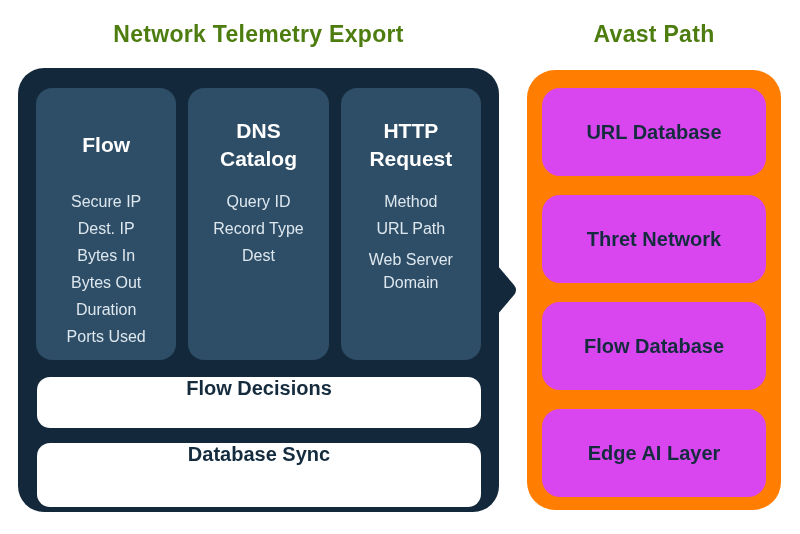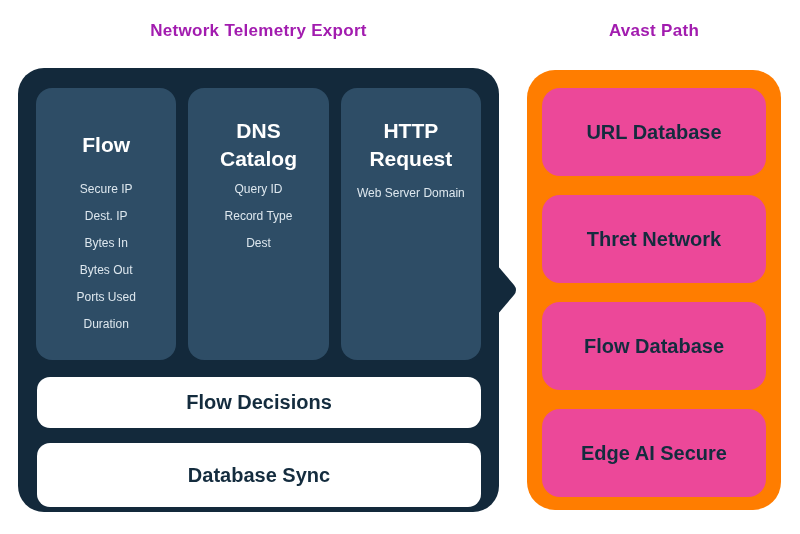--- a/index.html
+++ b/index.html
@@ -8,24 +8,24 @@
     width: 800px;
     height: 534px;
     background: #ffffff;
     font-family: "Liberation Sans", sans-serif;
     overflow: hidden;
   }
   .section-title {
     position: absolute;
     top: 21px;
     text-align: center;
-    font-size: 17px;
+    font-size: 23px;
     font-weight: 800;
     letter-spacing: 0.3px;
-    color: #a21caf;
+    color: #4d7c0f;
   }
   .title-telemetry { left: 18px;  width: 481px; }
   .title-cloud     { left: 527px; width: 254px; }
 
   .dark-panel {
     position: absolute;
     left: 18px; top: 68px;
     width: 481px; height: 444px;
     background: #13293b;
     border-radius: 26px;
@@ -51,39 +51,39 @@
     display: flex;
     align-items: center;
     justify-content: center;
     text-align: center;
     color: #ffffff;
     font-size: 21px;
     font-weight: 800;
     line-height: 28px;
   }
   .col-items {
-    margin-top: 0;
+    margin-top: 12px;
     text-align: center;
     color: #dde7ee;
-    font-size: 12px;
+    font-size: 16px;
     line-height: 27px;
     font-weight: 400;
   }
   .col-item.wrap {
     line-height: 23px;
     margin-top: 6px;
   }
   .bar {
     position: absolute;
     left: 19px;
     width: 444px; height: 51px;
     background: #ffffff;
     border-radius: 13px;
     display: flex;
-    align-items: center;
+    align-items: flex-start;
     justify-content: center;
     color: #142c3e;
     font-size: 20px;
     font-weight: 800;
   }
   .bar-flow-decisions { top: 309px; }
   .bar-database-sync  { top: 375px; height: 64px; }
 
   .connector {
     position: absolute;
@@ -98,21 +98,21 @@
     background: #ff7d00;
     border-radius: 28px;
     padding: 18px 15px 13px 15px;
     box-sizing: border-box;
     display: flex;
     flex-direction: column;
     gap: 19px;
   }
   .cloud-box {
     flex: 1;
-    background: #ec4899;
+    background: #d946ef;
     border-radius: 18px;
     display: flex;
     align-items: center;
     justify-content: center;
     text-align: center;
     color: #142c3e;
     font-size: 20px;
     font-weight: 800;
   }
 </style>
@@ -128,37 +128,39 @@
   <div class="dark-panel">
     <div class="columns">
 
       <div class="col">
         <div class="col-title">Flow</div>
         <div class="col-items">
           <div class="col-item">Secure IP</div>
           <div class="col-item">Dest. IP</div>
           <div class="col-item">Bytes In</div>
           <div class="col-item">Bytes Out</div>
+          <div class="col-item">Duration</div>
           <div class="col-item">Ports Used</div>
-          <div class="col-item">Duration</div>
         </div>
       </div>
 
       <div class="col">
         <div class="col-title">DNS Catalog</div>
         <div class="col-items">
           <div class="col-item">Query ID</div>
           <div class="col-item">Record Type</div>
           <div class="col-item">Dest</div>
         </div>
       </div>
 
       <div class="col">
         <div class="col-title">HTTP Request</div>
         <div class="col-items">
+          <div class="col-item">Method</div>
+          <div class="col-item">URL Path</div>
           <div class="col-item wrap">Web Server Domain</div>
         </div>
       </div>
 
     </div>
 
     <div class="bar bar-flow-decisions">
       <span>Flow Decisions</span>
     </div>
 
@@ -175,17 +177,17 @@
     <div class="cloud-box">
       <span>URL Database</span>
     </div>
     <div class="cloud-box">
       <span>Thret Network</span>
     </div>
     <div class="cloud-box">
       <span>Flow Database</span>
     </div>
     <div class="cloud-box">
-      <span>Edge AI Secure</span>
+      <span>Edge AI Layer</span>
     </div>
   </div>
 
 </div>
 
 </body></html>

